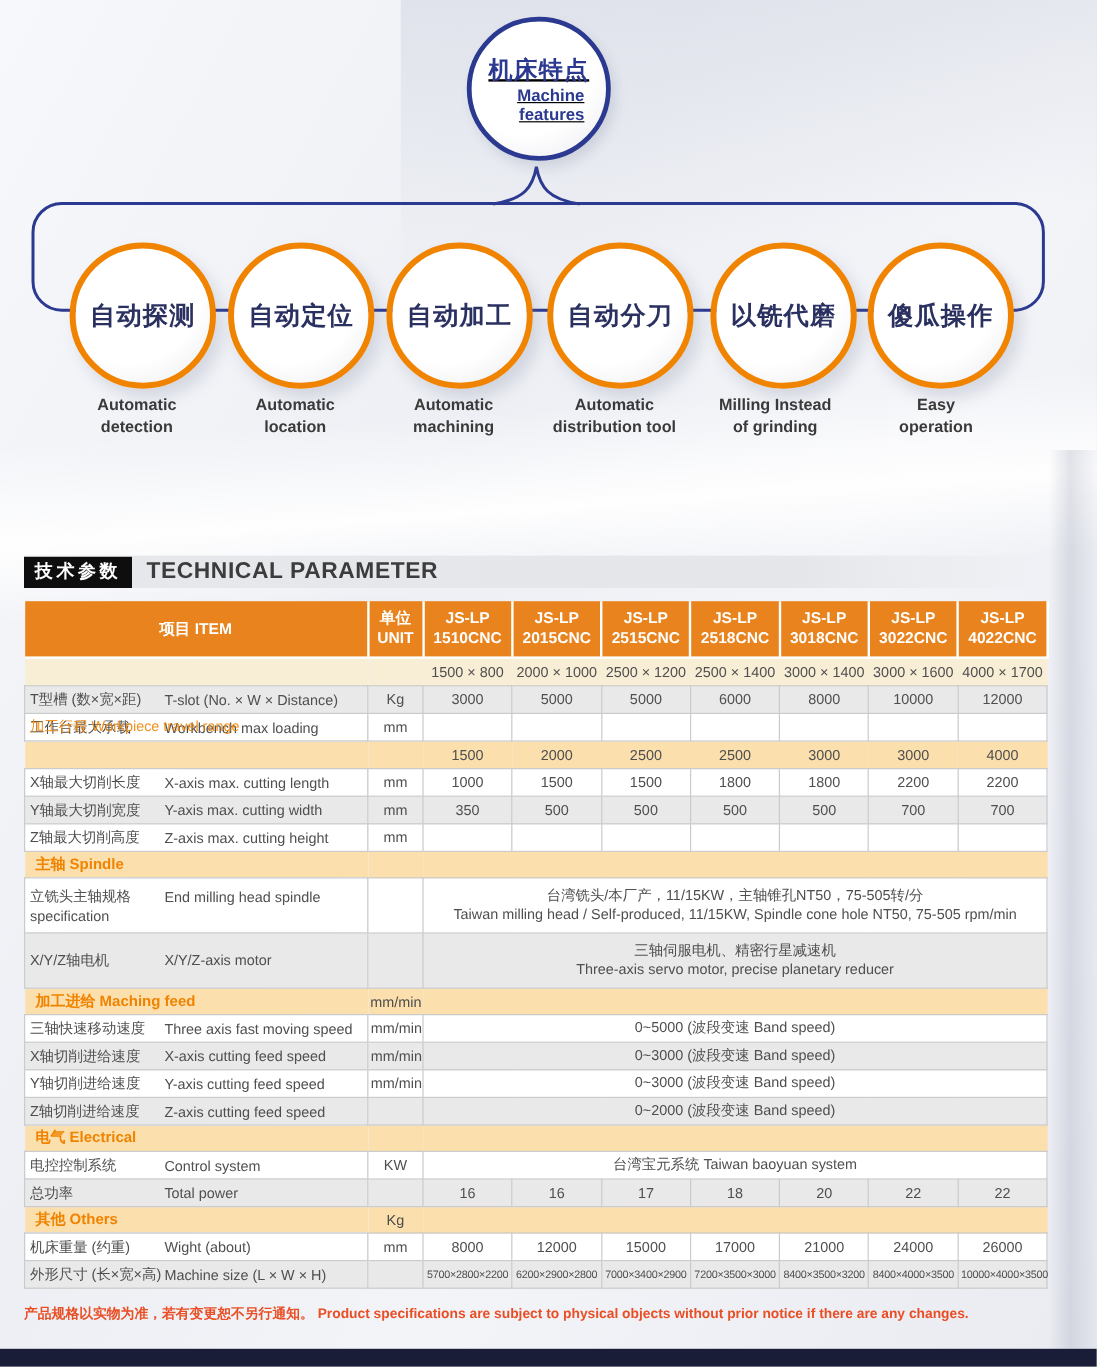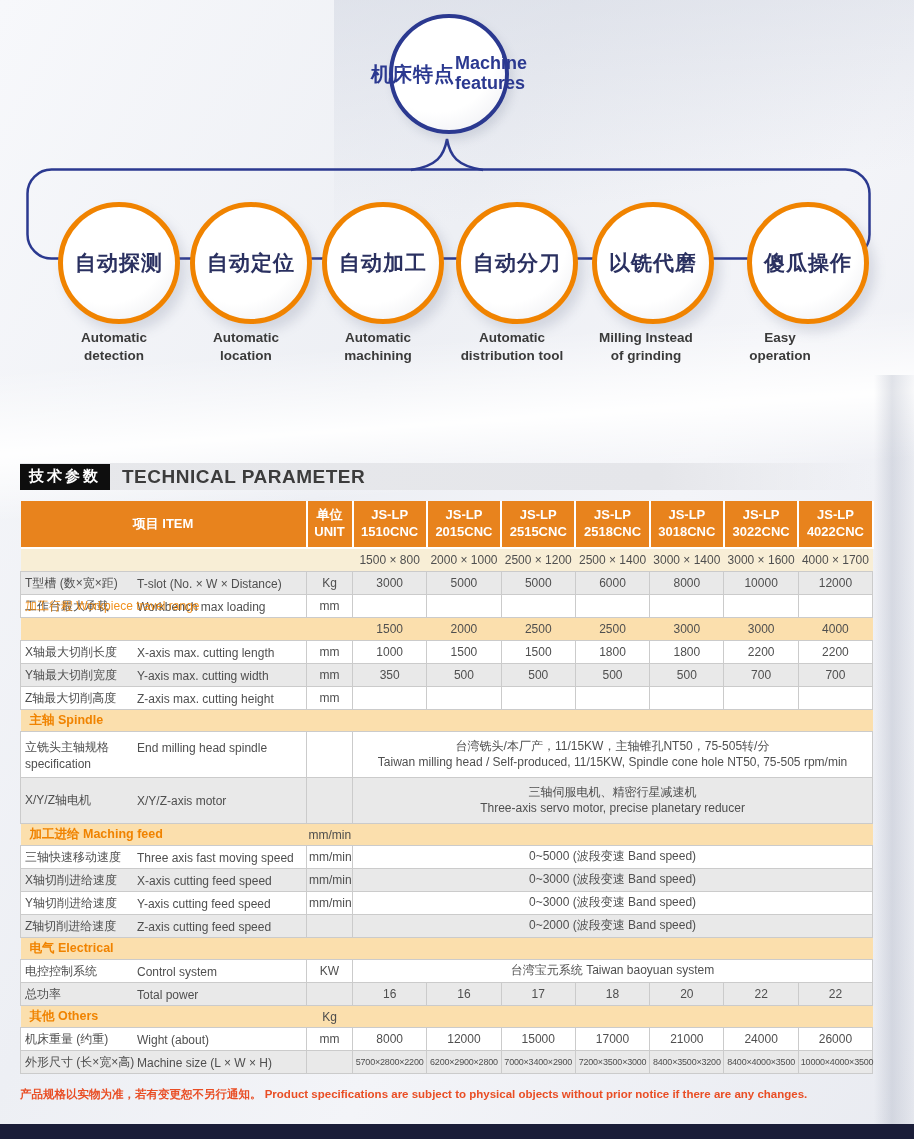--- a/index.html
+++ b/index.html
@@ -11,30 +11,30 @@
         transform:skewY(-4deg);z-index:0;}
   .page::after{content:"";position:absolute;right:-40px;top:-60px;width:620px;height:260px;
         background:linear-gradient(to bottom,rgba(206,211,223,.55),rgba(206,211,223,0));
         transform:skewY(-7deg);z-index:0;}
 
   
   .features{position:absolute;left:0;top:0;width:914px;height:420px;z-index:2;}
   .lines{position:absolute;left:0;top:0;}
   .hub-circle{position:absolute;left:389px;top:14px;width:112px;height:112px;border-radius:50%;
         border:4px solid #2B3990;background:radial-gradient(circle at 38% 30%,#ffffff 58%,#e9eaf0 100%);
-        display:flex;flex-direction:row;align-items:center;justify-content:center;
-        box-shadow:4px 6px 10px rgba(110,118,145,.20);}
+        display:flex;flex-direction:column;align-items:center;justify-content:center;
+        box-shadow:4px 6px 10px rgba(110,118,145,.20);text-decoration:underline;}
   .hub-zh{font-size:20px;font-weight:bold;color:#2B3990;letter-spacing:1px;white-space:nowrap;}
-  .hub-en{font-size:18px;font-weight:bold;color:#2B3990;text-align:left;line-height:1.1;margin-top:0;width:76px;}
+  .hub-en{font-size:14px;font-weight:bold;color:#2B3990;text-align:right;line-height:1.1;margin-top:0;width:76px;}
   .feature{position:absolute;top:202px;width:112px;height:112px;border-radius:50%;border:5px solid #F08300;
         background:radial-gradient(circle at 38% 30%,#ffffff 60%,#e9eaee 100%);
         display:flex;align-items:center;justify-content:center;
         box-shadow:6px 8px 12px rgba(110,118,145,.22);}
   .feature .zh{font-size:21px;font-weight:bold;color:#2a3060;white-space:nowrap;letter-spacing:1px;}
-  .f0{left:58px;} .f1{left:190px;} .f2{left:322px;} .f3{left:456px;} .f4{left:592px;} .f5{left:747px;}
+  .f0{left:58px;} .f1{left:190px;} .f2{left:322px;} .f3{left:456px;} .f4{left:592px;} .f5{left:723px;}
   .feature-label{position:absolute;top:329px;width:150px;text-align:center;font-size:13.5px;font-weight:bold;
         color:#3a3a3a;line-height:1.3;}
   .l0{left:39px;} .l1{left:171px;} .l2{left:303px;} .l3{left:437px;} .l4{left:571px;} .l5{left:705px;}
 
   
   .params{position:absolute;left:20px;top:463px;width:852px;z-index:2;}
   .heading{display:flex;align-items:center;height:27px;
         background:linear-gradient(90deg,#e7e8eb 0%,#e5e6ea 75%,rgba(229,230,234,0) 100%);}
   .badge{background:#0e0e0e;color:#ffffff;font-weight:bold;font-size:15px;padding:3px 9px 4px;letter-spacing:3px;}
   .title{font-size:19px;font-weight:bold;color:#3c3c3c;margin-left:12px;letter-spacing:.5px;}

